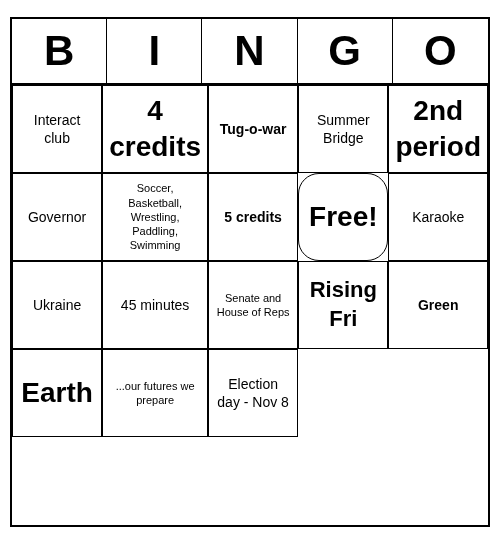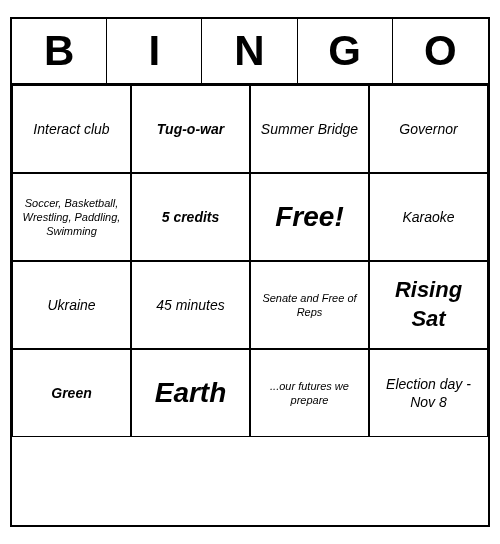--- a/index.html
+++ b/index.html
@@ -36,23 +36,22 @@
       padding: 8px 0;
       border-right: 1px solid #000;
     }
 
     .bingo-header-cell:last-child {
       border-right: none;
     }
 
     .bingo-grid {
       display: grid;
-      grid-template-columns: repeat(4, 1fr);
+      grid-template-columns: repeat(5, 1fr);
       grid-template-rows: repeat(5, 88px);
-      font-style: italic;
     }
 
     .bingo-cell {
       border: 1px solid #000;
       display: flex;
       align-items: center;
       justify-content: center;
       text-align: center;
       padding: 6px;
       font-size: 14px;
@@ -70,20 +69,21 @@
       font-weight: bold;
     }
 
     .bingo-cell.small-text {
       font-size: 11px;
     }
 
     .bingo-cell.free {
       font-size: 28px;
       font-weight: bold;
+      border-radius: 21px;
     }
 
     .bingo-cell.credits-large {
       font-size: 28px;
       font-weight: bold;
     }
 
     .bingo-cell.rising-sun {
       font-size: 22px;
       font-weight: bold;
@@ -95,29 +95,31 @@
 <div class="bingo-card">
   <div class="bingo-header">
   <div class="bingo-header-cell">B</div>
       <div class="bingo-header-cell">I</div>
       <div class="bingo-header-cell">N</div>
       <div class="bingo-header-cell">G</div>
       <div class="bingo-header-cell">O</div>
     </div>
   <div class="bingo-grid">
   <div class="bingo-cell">Interact club</div>
+      <div class="bingo-cell credits-large">4 credits</div>
       <div class="bingo-cell large-text">Tug-o-war</div>
       <div class="bingo-cell">Summer Bridge</div>
+      <div class="bingo-cell xlarge-text">2nd period</div>
       <div class="bingo-cell">Governor</div>
       <div class="bingo-cell small-text">Soccer, Basketball, Wrestling, Paddling, Swimming</div>
       <div class="bingo-cell large-text">5 credits</div>
       <div class="bingo-cell free">Free!</div>
       <div class="bingo-cell">Karaoke</div>
       <div class="bingo-cell">Ukraine</div>
       <div class="bingo-cell">45 minutes</div>
-      <div class="bingo-cell small-text">Senate and Free of Reps</div>
-      <div class="bingo-cell rising-sun">Rising Sat</div>
+      <div class="bingo-cell small-text">Senate and House of Reps</div>
+      <div class="bingo-cell rising-sun">Rising Fri</div>
       <div class="bingo-cell large-text">Green</div>
       <div class="bingo-cell xlarge-text">Earth</div>
       <div class="bingo-cell small-text">...our futures we prepare</div>
       <div class="bingo-cell">Election day - Nov 8</div>
     </div>
 </div>
 
 </body></html>

